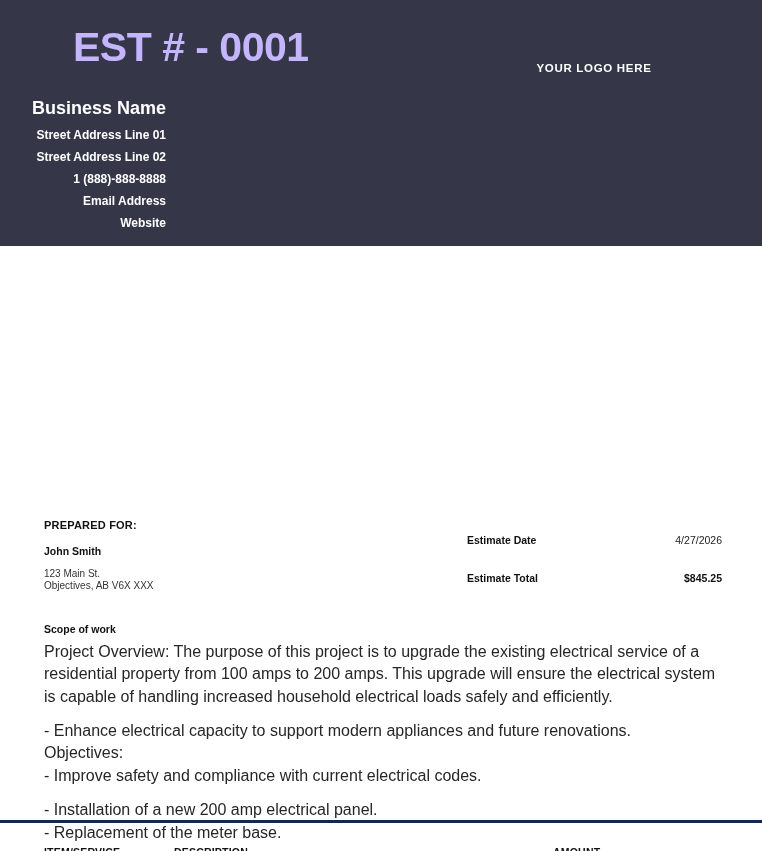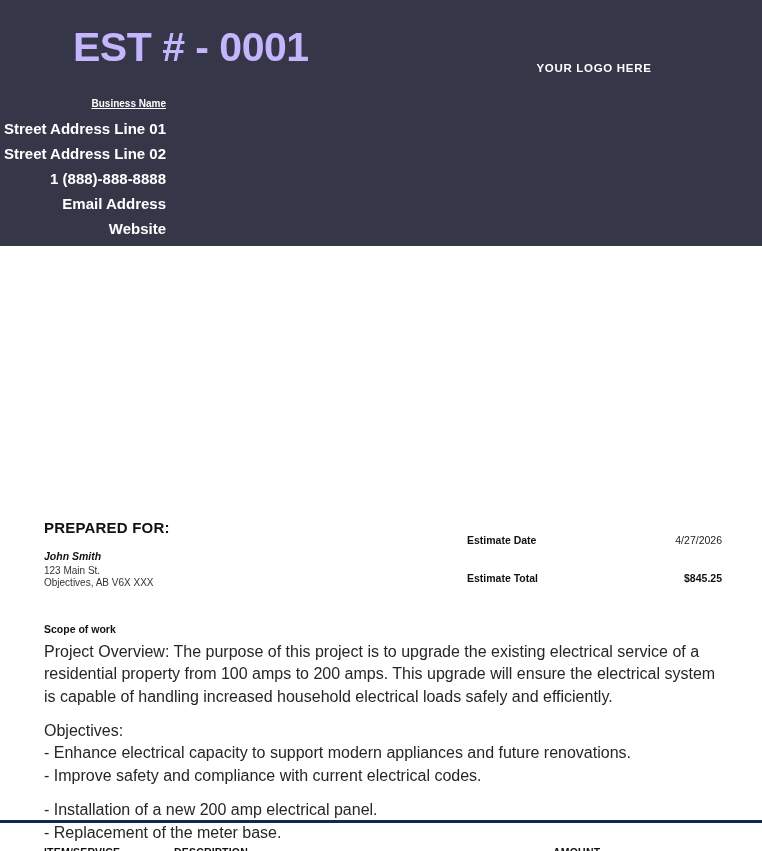--- a/index.html
+++ b/index.html
@@ -59,67 +59,65 @@
   .biz-block {
     position: absolute;
     left: 0px;
     top: 99px;
     width: 166px;
     text-align: right;
     color: #ffffff;
   }
 
   .biz-name {
-    font-size: 10px;
+    font-size: 18px;
     font-weight: bold;
     line-height: 1.0;
     margin-bottom: 12px;
-    text-decoration: underline;
   }
 
   .biz-line {
-    font-size: 15px;
+    font-size: 12px;
     font-weight: bold;
     line-height: 1.0;
     margin-bottom: 10px;
     white-space: nowrap;
   }
   .biz-line:last-child { margin-bottom: 0; }
 
   
   .body-area {
     position: relative;
     width: 762px;
   }
 
   .sec-head {
-    font-size: 15px;
+    font-size: 11px;
     font-weight: bold;
     color: #111111;
     letter-spacing: 0.2px;
     white-space: nowrap;
   }
 
   
   .prepared-for {
     position: absolute;
     left: 44px;
     top: 273px;
     width: 380px;
   }
   .pf-name {
     margin-top: 15px;
     font-size: 10.5px;
     font-weight: bold;
     color: #111111;
     line-height: 1.0;
-    font-style: italic;
   }
   .pf-addr {
-    margin-top: 3px;
+    margin-top: 11px;
     font-size: 10px;
     color: #333333;
     line-height: 1.28;
   }
   .pf-addr div { white-space: nowrap; }
 
   
   .est-details {
     position: absolute;
     left: 467px;
@@ -239,22 +237,22 @@
         <span class="ed-value strong">$845.25</span>
       </div>
     </div>
 
     <div class="scope">
       <div class="scope-title">Scope of work</div>
 
       <div class="scope-body">
         <p>Project Overview: The purpose of this project is to upgrade the existing electrical service of a residential property from 100 amps to 200 amps. This upgrade will ensure the electrical system is capable of handling increased household electrical loads safely and efficiently.</p>
         <div class="scope-gap"></div>
+        <p>- Enhance electrical capacity to support modern appliances and future renovations.</p>
         <p>Objectives:</p>
-        <p>- Enhance electrical capacity to support modern appliances and future renovations.</p>
         <p>- Improve safety and compliance with current electrical codes.</p>
         <div class="scope-gap"></div>
         <p>- Installation of a new 200 amp electrical panel.</p>
         <p>- Replacement of the meter base.</p>
         <div class="scope-gap"></div>
         <p>...</p>
       </div>
     </div>
 
     <div class="divider"></div>

